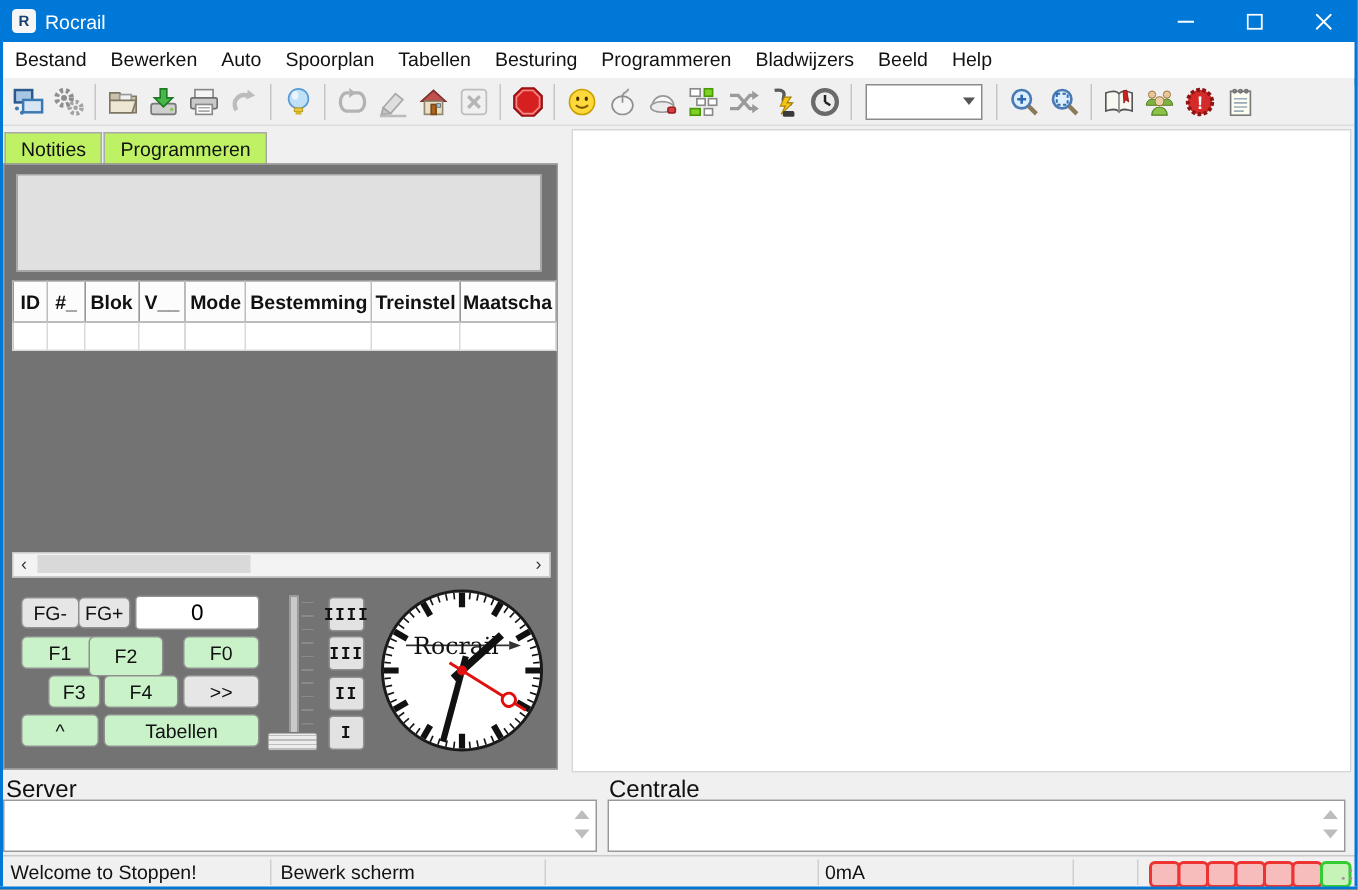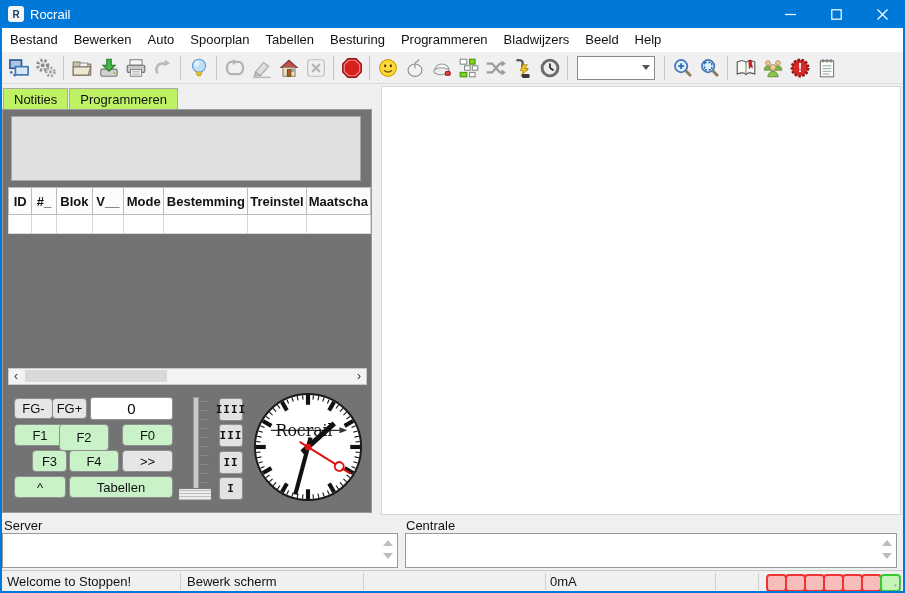--- a/index.html
+++ b/index.html
@@ -63,21 +63,21 @@
     background:repeating-linear-gradient(to bottom,#8a8a8a 0 1px,transparent 1px 9px);}
   .slider-handle{position:absolute;left:175px;top:378px;width:32px;height:11px;background:#ececec;
     border:1px solid #777;border-radius:2px;
     background-image:repeating-linear-gradient(to bottom,#bdbdbd 1px,#bdbdbd 2px,transparent 2px,transparent 4px);}
   .step-btn{position:absolute;left:216px;width:22px;height:21px;border:1px solid #8f8f8f;border-radius:3px;
     background:#e2e2e2;display:flex;align-items:center;justify-content:center;
     font-size:11px;font-weight:bold;letter-spacing:1px;font-family:"DejaVu Sans Mono",monospace;}
   
   .plan{position:absolute;left:379px;top:2px;width:518px;height:427px;background:#fff;border:1px solid #d6d6d6;}
   
-  .io-label{position:absolute;font-size:13px;color:#111;}
+  .io-label{position:absolute;font-size:16px;color:#111;}
   .io-box{position:absolute;background:#fff;border:1px solid #999;box-sizing:border-box;}
   .spinner{position:absolute;right:2px;top:6px;width:14px;display:flex;flex-direction:column;align-items:center;gap:7px;}
   .tri-up{width:0;height:0;border-left:5px solid transparent;border-right:5px solid transparent;border-bottom:6px solid #bdbdbd;}
   .tri-down{width:0;height:0;border-left:5px solid transparent;border-right:5px solid transparent;border-top:6px solid #bdbdbd;}
   
   .statusbar{position:absolute;left:0;top:570px;width:905px;height:21px;background:#f0f0f0;border-top:1px solid #c9c9c9;}
   .sb-div{position:absolute;top:2px;width:1px;height:17px;background:#cfcfcf;}
   .sb-text{position:absolute;top:3px;font-size:13px;white-space:nowrap;}
   .ind{position:absolute;top:3px;width:17px;height:14px;border-radius:4px;border:2px solid;box-sizing:content-box;}
   .ind[data-state="red"]{background:#f7bcbc;border-color:#ee3333;}

